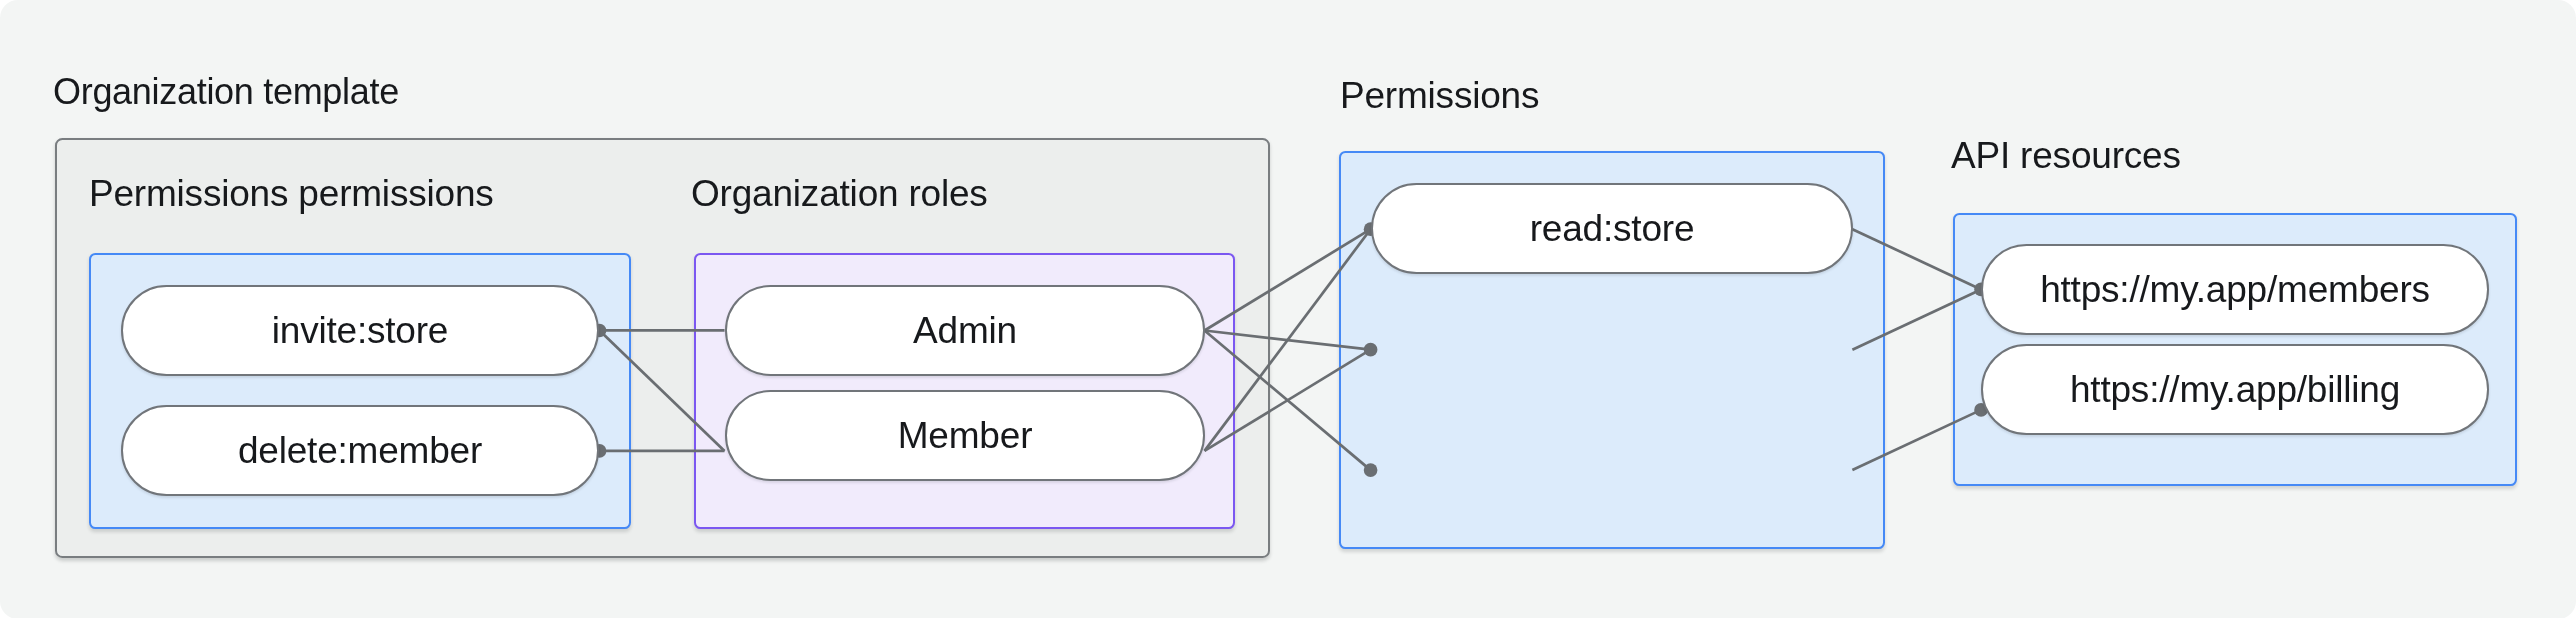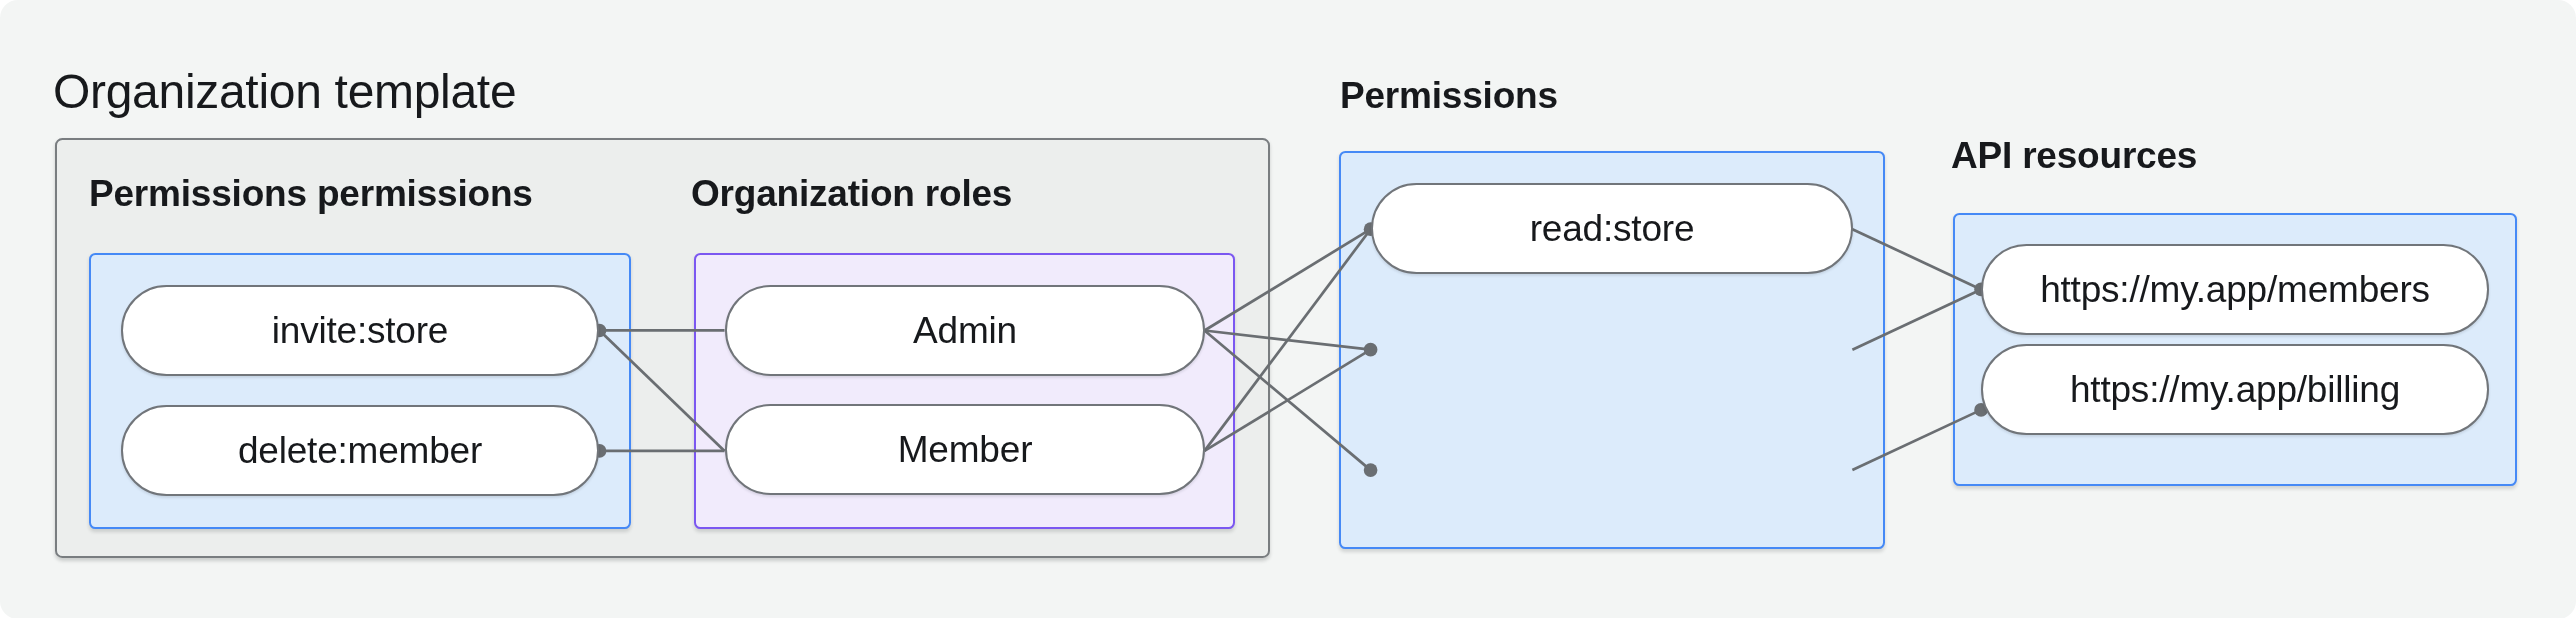--- a/index.html
+++ b/index.html
@@ -17,25 +17,25 @@
   }
   *{box-sizing:border-box;margin:0;padding:0;}
   html,body{width:2576px;height:619px;background:#ffffff;}
   body{font-family:"Liberation Sans","DejaVu Sans",sans-serif;color:var(--text);}
   .page{
     position:relative;width:2576px;height:619px;
     background:var(--page-bg);border-radius:18px;overflow:hidden;
   }
   .diagram-title{
     position:absolute;left:53px;top:69px;
-    font-size:48px;font-weight:500;line-height:46px;letter-spacing:-0.3px;
+    font-size:36px;font-weight:500;line-height:46px;letter-spacing:-0.3px;
     color:var(--text);white-space:nowrap;
   }
   .group-label{
-    position:absolute;font-size:37px;font-weight:700;line-height:42px;
+    position:absolute;font-size:37px;font-weight:400;line-height:42px;
     letter-spacing:-0.2px;color:var(--text);white-space:nowrap;
   }
   .label-org-permissions{left:89px;top:173px;}
   .label-org-roles{left:691px;top:173px;}
   .label-permissions{left:1340px;top:75px;}
   .label-api-resources{left:1951px;top:135px;}
   .box{position:absolute;border-style:solid;}
   .gray-box{
     left:55px;top:138px;width:1215px;height:420px;
     background:var(--group-box-bg);border:2.7px solid var(--group-box-border);
@@ -56,21 +56,21 @@
   .pill{
     position:absolute;height:91px;border-radius:46px;
     background:var(--pill-bg);border:2.7px solid var(--pill-border);
     display:flex;align-items:center;justify-content:center;
     font-size:37px;line-height:91px;letter-spacing:-0.2px;color:var(--text);
     white-space:nowrap;box-shadow:0 1.8px 2.7px rgba(20,25,30,0.12);
   }
   .pill-invite{left:121px;top:285px;width:478px;}
   .pill-delete{left:121px;top:405px;width:478px;}
   .pill-admin{left:725px;top:285px;width:480px;}
-  .pill-member{left:725px;top:404px;width:480px;text-align:center;}
+  .pill-member{left:725px;top:390px;width:480px;text-align:center;}
   .pill-read{left:1371px;top:183px;width:482px;}
   .pill-update{left:1371px;top:304px;width:482px;}
   .pill-manage{left:1371px;top:424px;width:482px;}
   .pill-members-api{left:1981px;top:244px;width:508px;}
   .pill-billing-api{left:1981px;top:344px;width:508px;}
   #connectors{position:absolute;left:0;top:0;width:2576px;height:619px;pointer-events:none;}
 </style>
 </head>
 <body>
 

